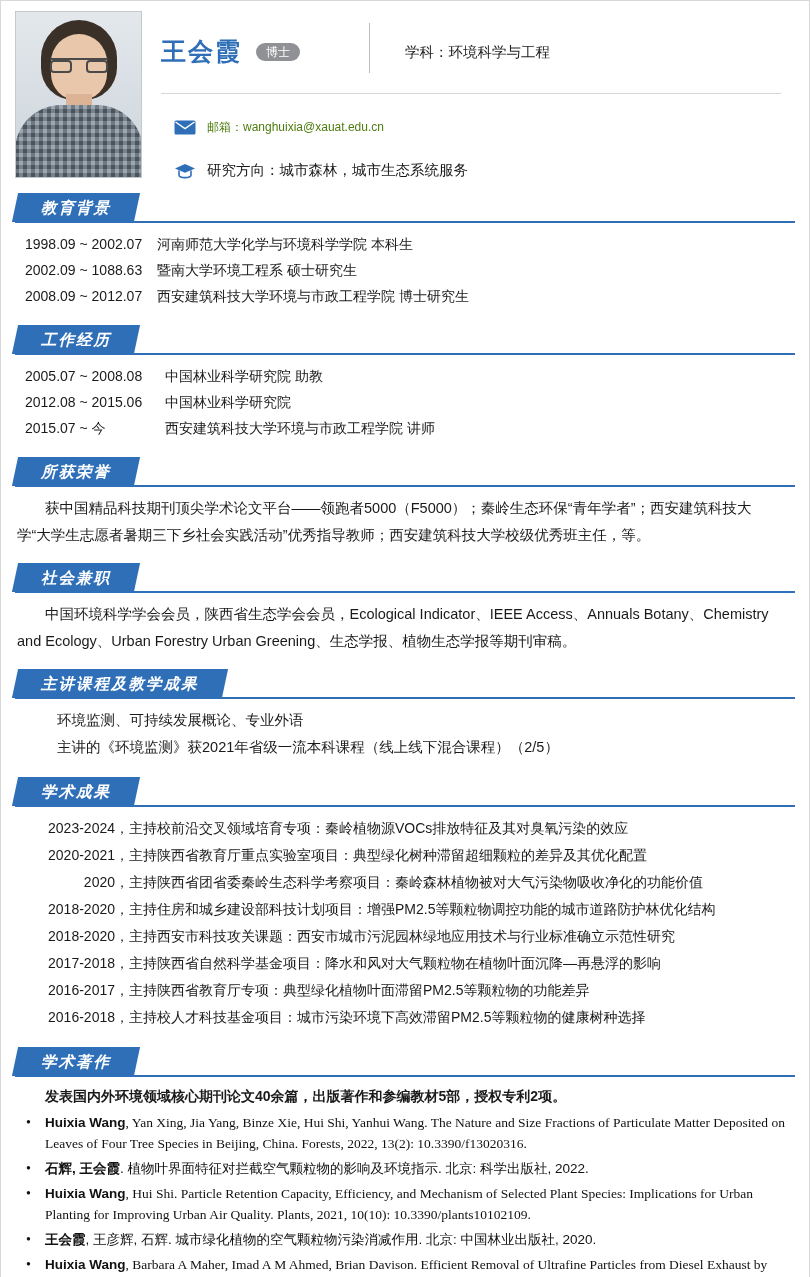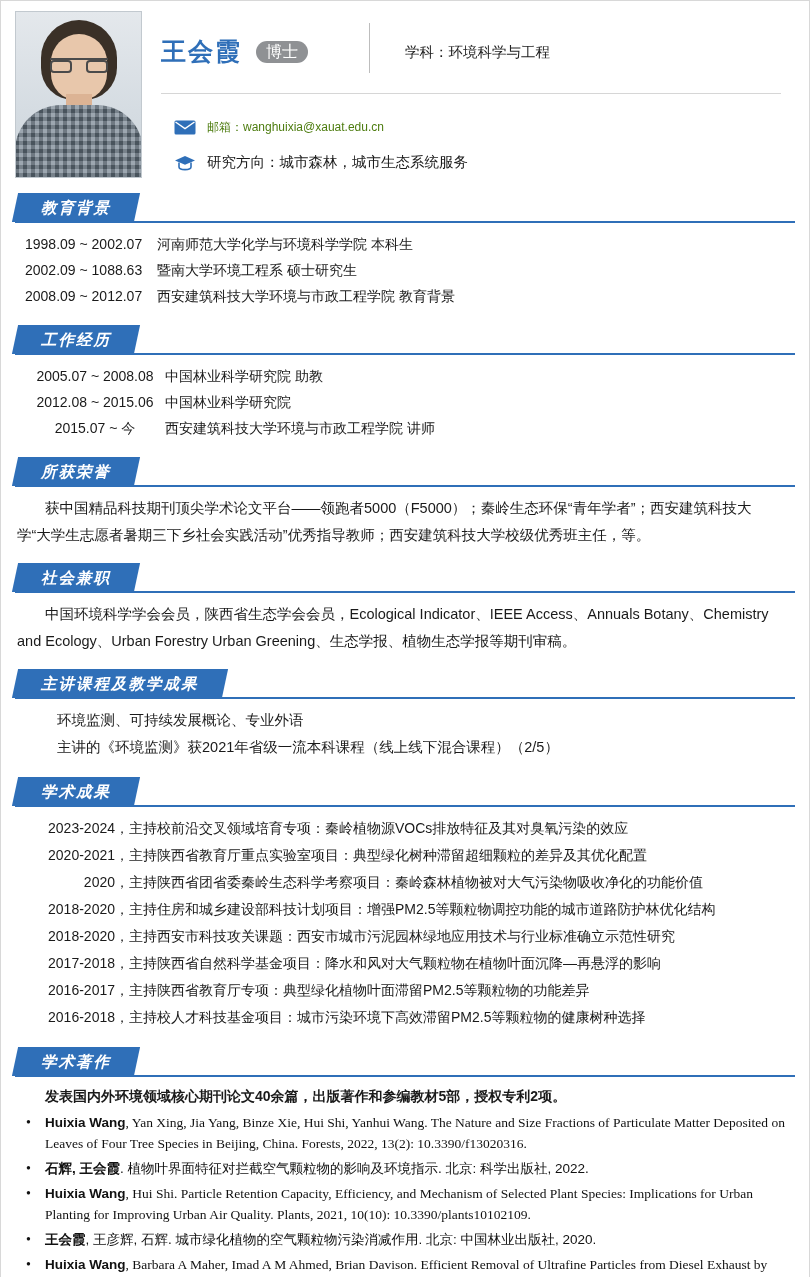--- a/index.html
+++ b/index.html
@@ -115,21 +115,21 @@
   .name {
     font-size: 25px;
     font-weight: bold;
     color: #2f6fb8;
     letter-spacing: 2px;
   }
   .degree-pill {
     margin-left: 14px;
     background: #8f9194;
     color: #fff;
-    font-size: 16px;
+    font-size: 12px;
     padding: 3px 10px;
     border-radius: 11px;
     line-height: 1;
     white-space: nowrap;
   }
   .vrule {
     position: absolute;
     left: 368px;
     top: 22px;
     width: 1px;
@@ -156,21 +156,21 @@
     left: 172px;
     top: 118px;
     font-size: 12px;
     color: #4d7c0f;
     display: flex;
     align-items: center;
   }
   .contact2 {
     position: absolute;
     left: 172px;
-    top: 152px;
+    top: 160px;
     font-size: 14.5px;
     color: #1a1a1a;
     display: flex;
     align-items: center;
   }
   .ic {
     width: 24px;
     display: inline-flex;
     align-items: center;
     justify-content: center;
@@ -210,21 +210,21 @@
   
   .block { padding: 8px 20px 6px 14px; }
   .two-col-row {
     display: flex;
     font-size: 14px;
     line-height: 26px;
     color: #1a1a1a;
   }
   .two-col-row .c1 { width: 132px; padding-left: 10px; flex: none; }
   .two-col-row .c2 { flex: 1; }
-  .work .c1 { width: 140px; text-align: center; }
+  .work .c1 { width: 140px; }
   .para {
     font-size: 14.5px;
     line-height: 27px;
     color: #1a1a1a;
     padding: 8px 24px 4px 16px;
   }
   .para.indent { text-indent: 28px; }
   .course-line {
     font-size: 14.5px;
     line-height: 27px;
@@ -324,21 +324,21 @@
       <div class="two-col-row">
         <div class="c1">1998.09 ~ 2002.07</div>
         <div class="c2">河南师范大学化学与环境科学学院  本科生</div>
       </div>
       <div class="two-col-row">
         <div class="c1">2002.09 ~ 1088.63</div>
         <div class="c2">暨南大学环境工程系  硕士研究生</div>
       </div>
       <div class="two-col-row">
         <div class="c1">2008.09 ~ 2012.07</div>
-        <div class="c2">西安建筑科技大学环境与市政工程学院  教育背景</div>
+        <div class="c2">西安建筑科技大学环境与市政工程学院  博士研究生</div>
       </div>
     </div>
   </div>
 
   <div class="sec-wrap">
     <div class="sec">
       <div class="banner"><span>工作经历</span></div>
       <div class="sec-rule"></div>
     </div>
     <div class="block work">

